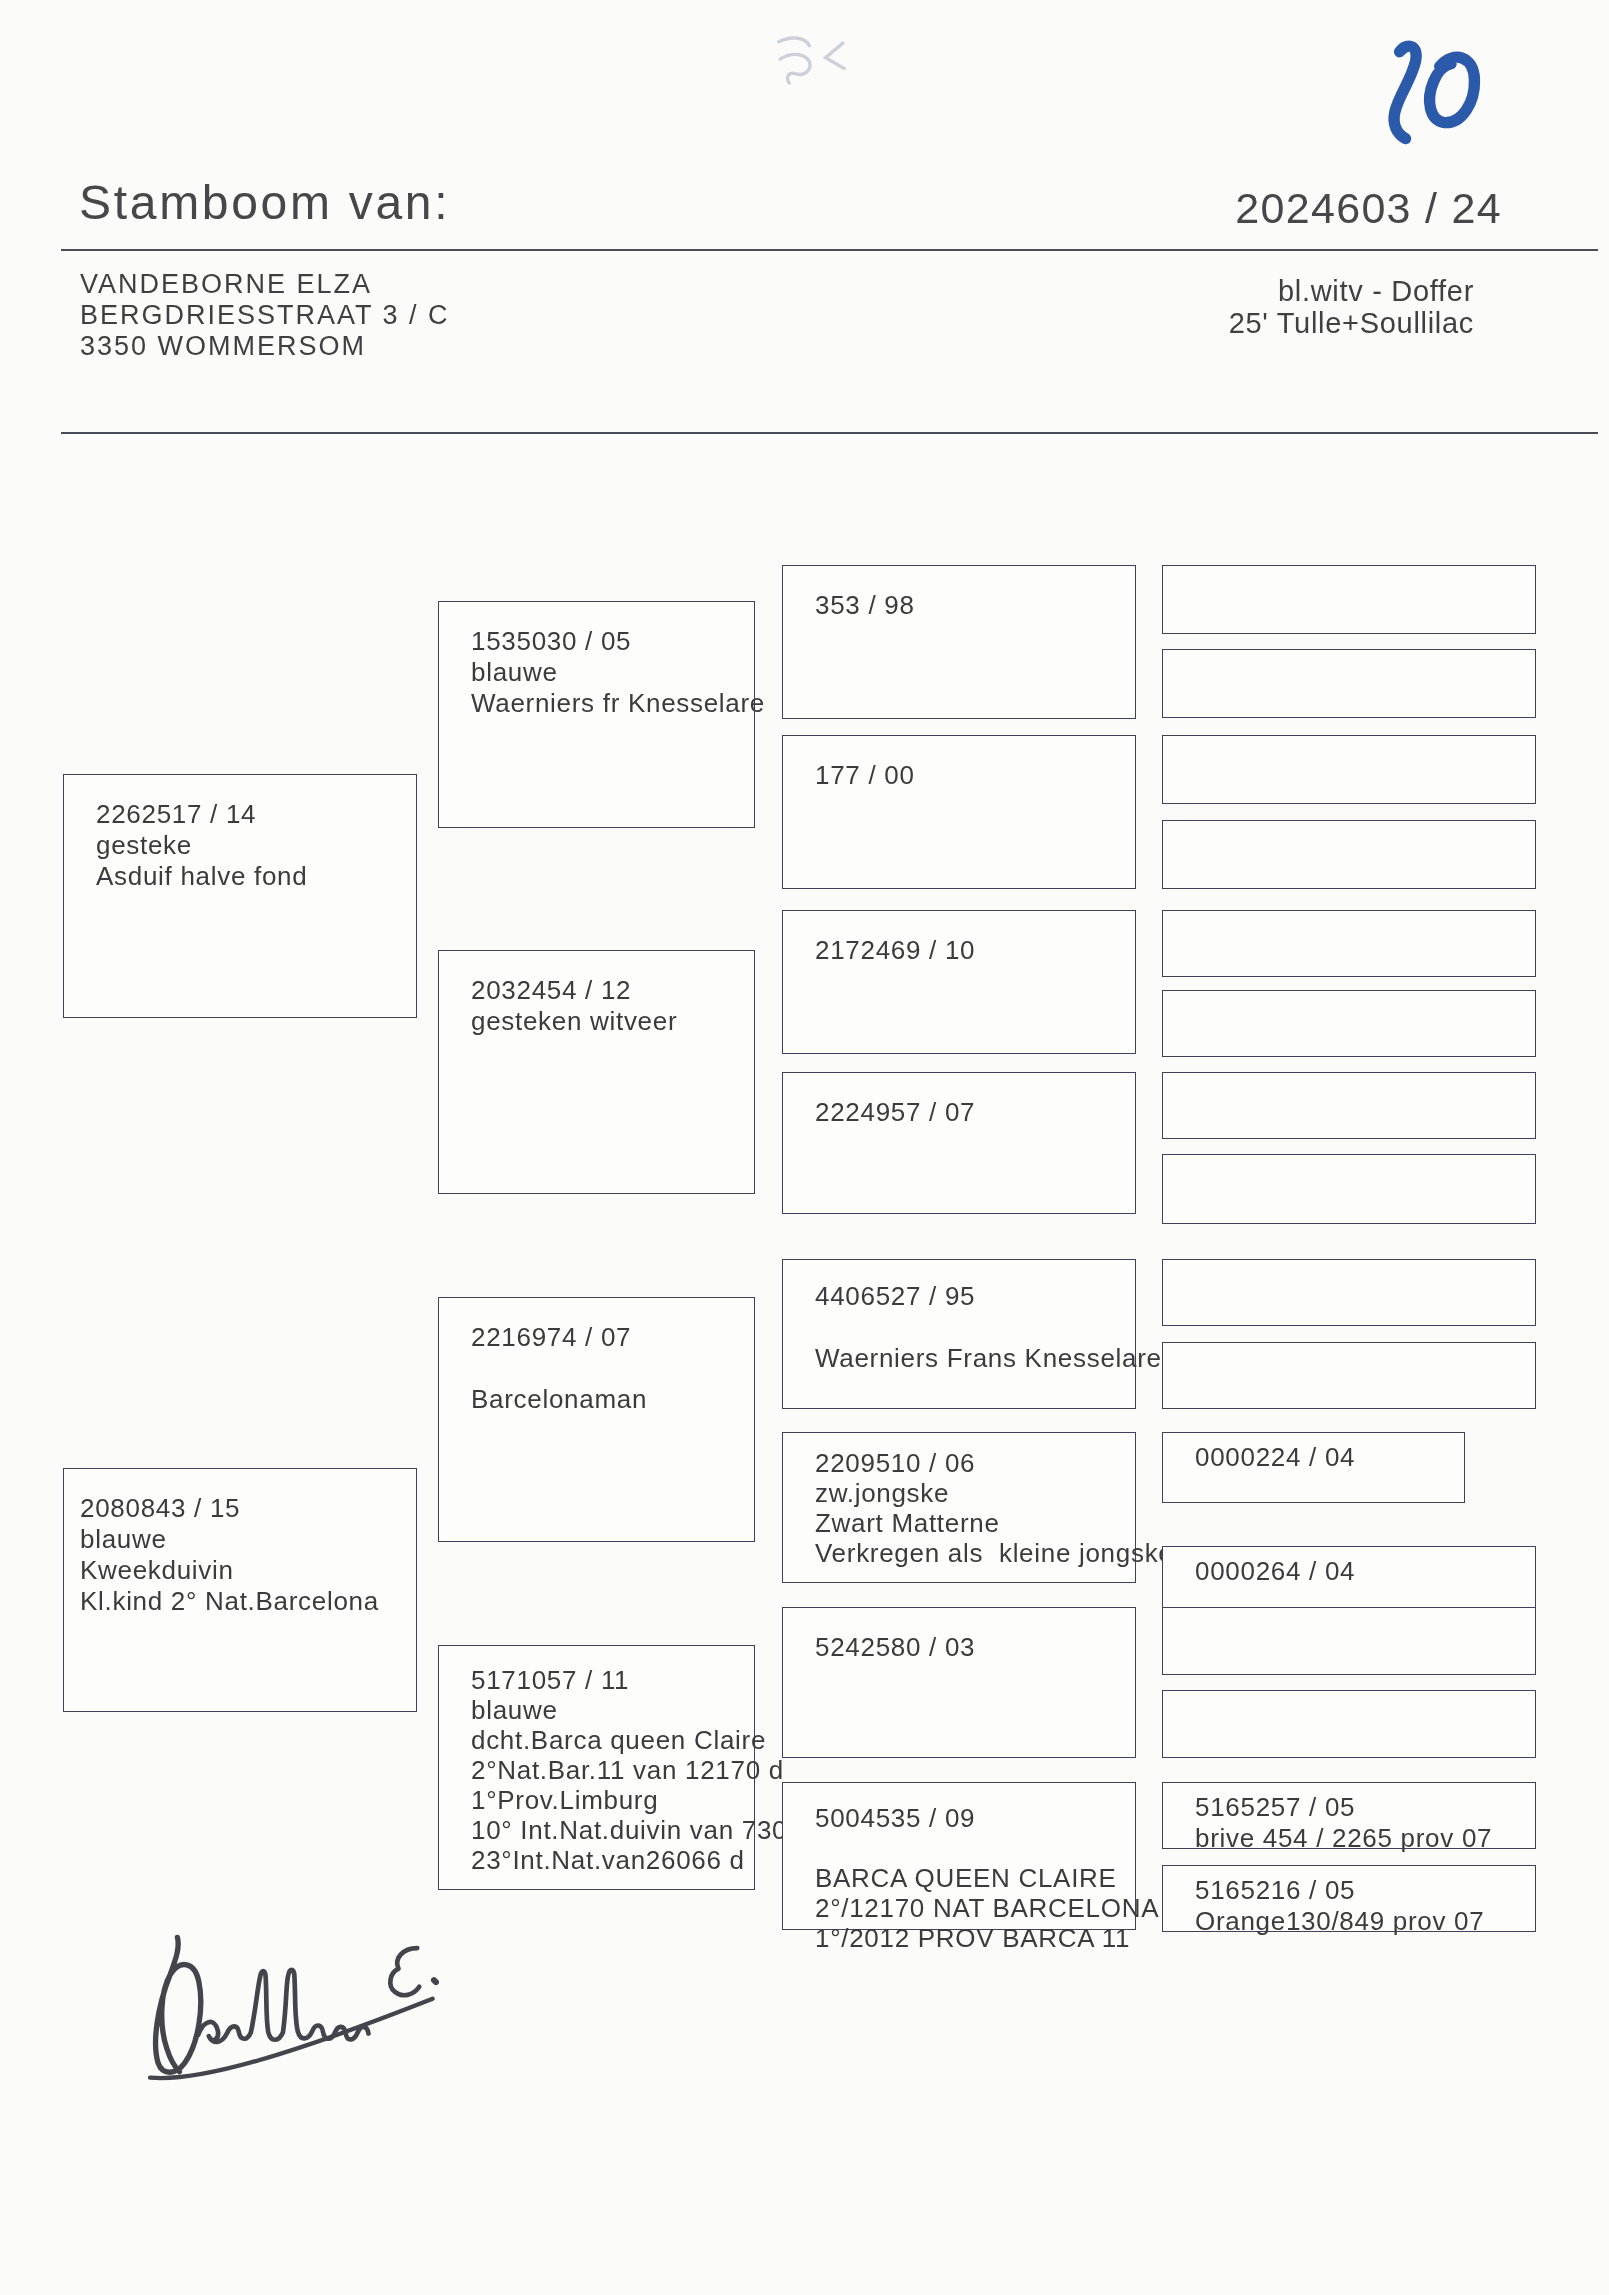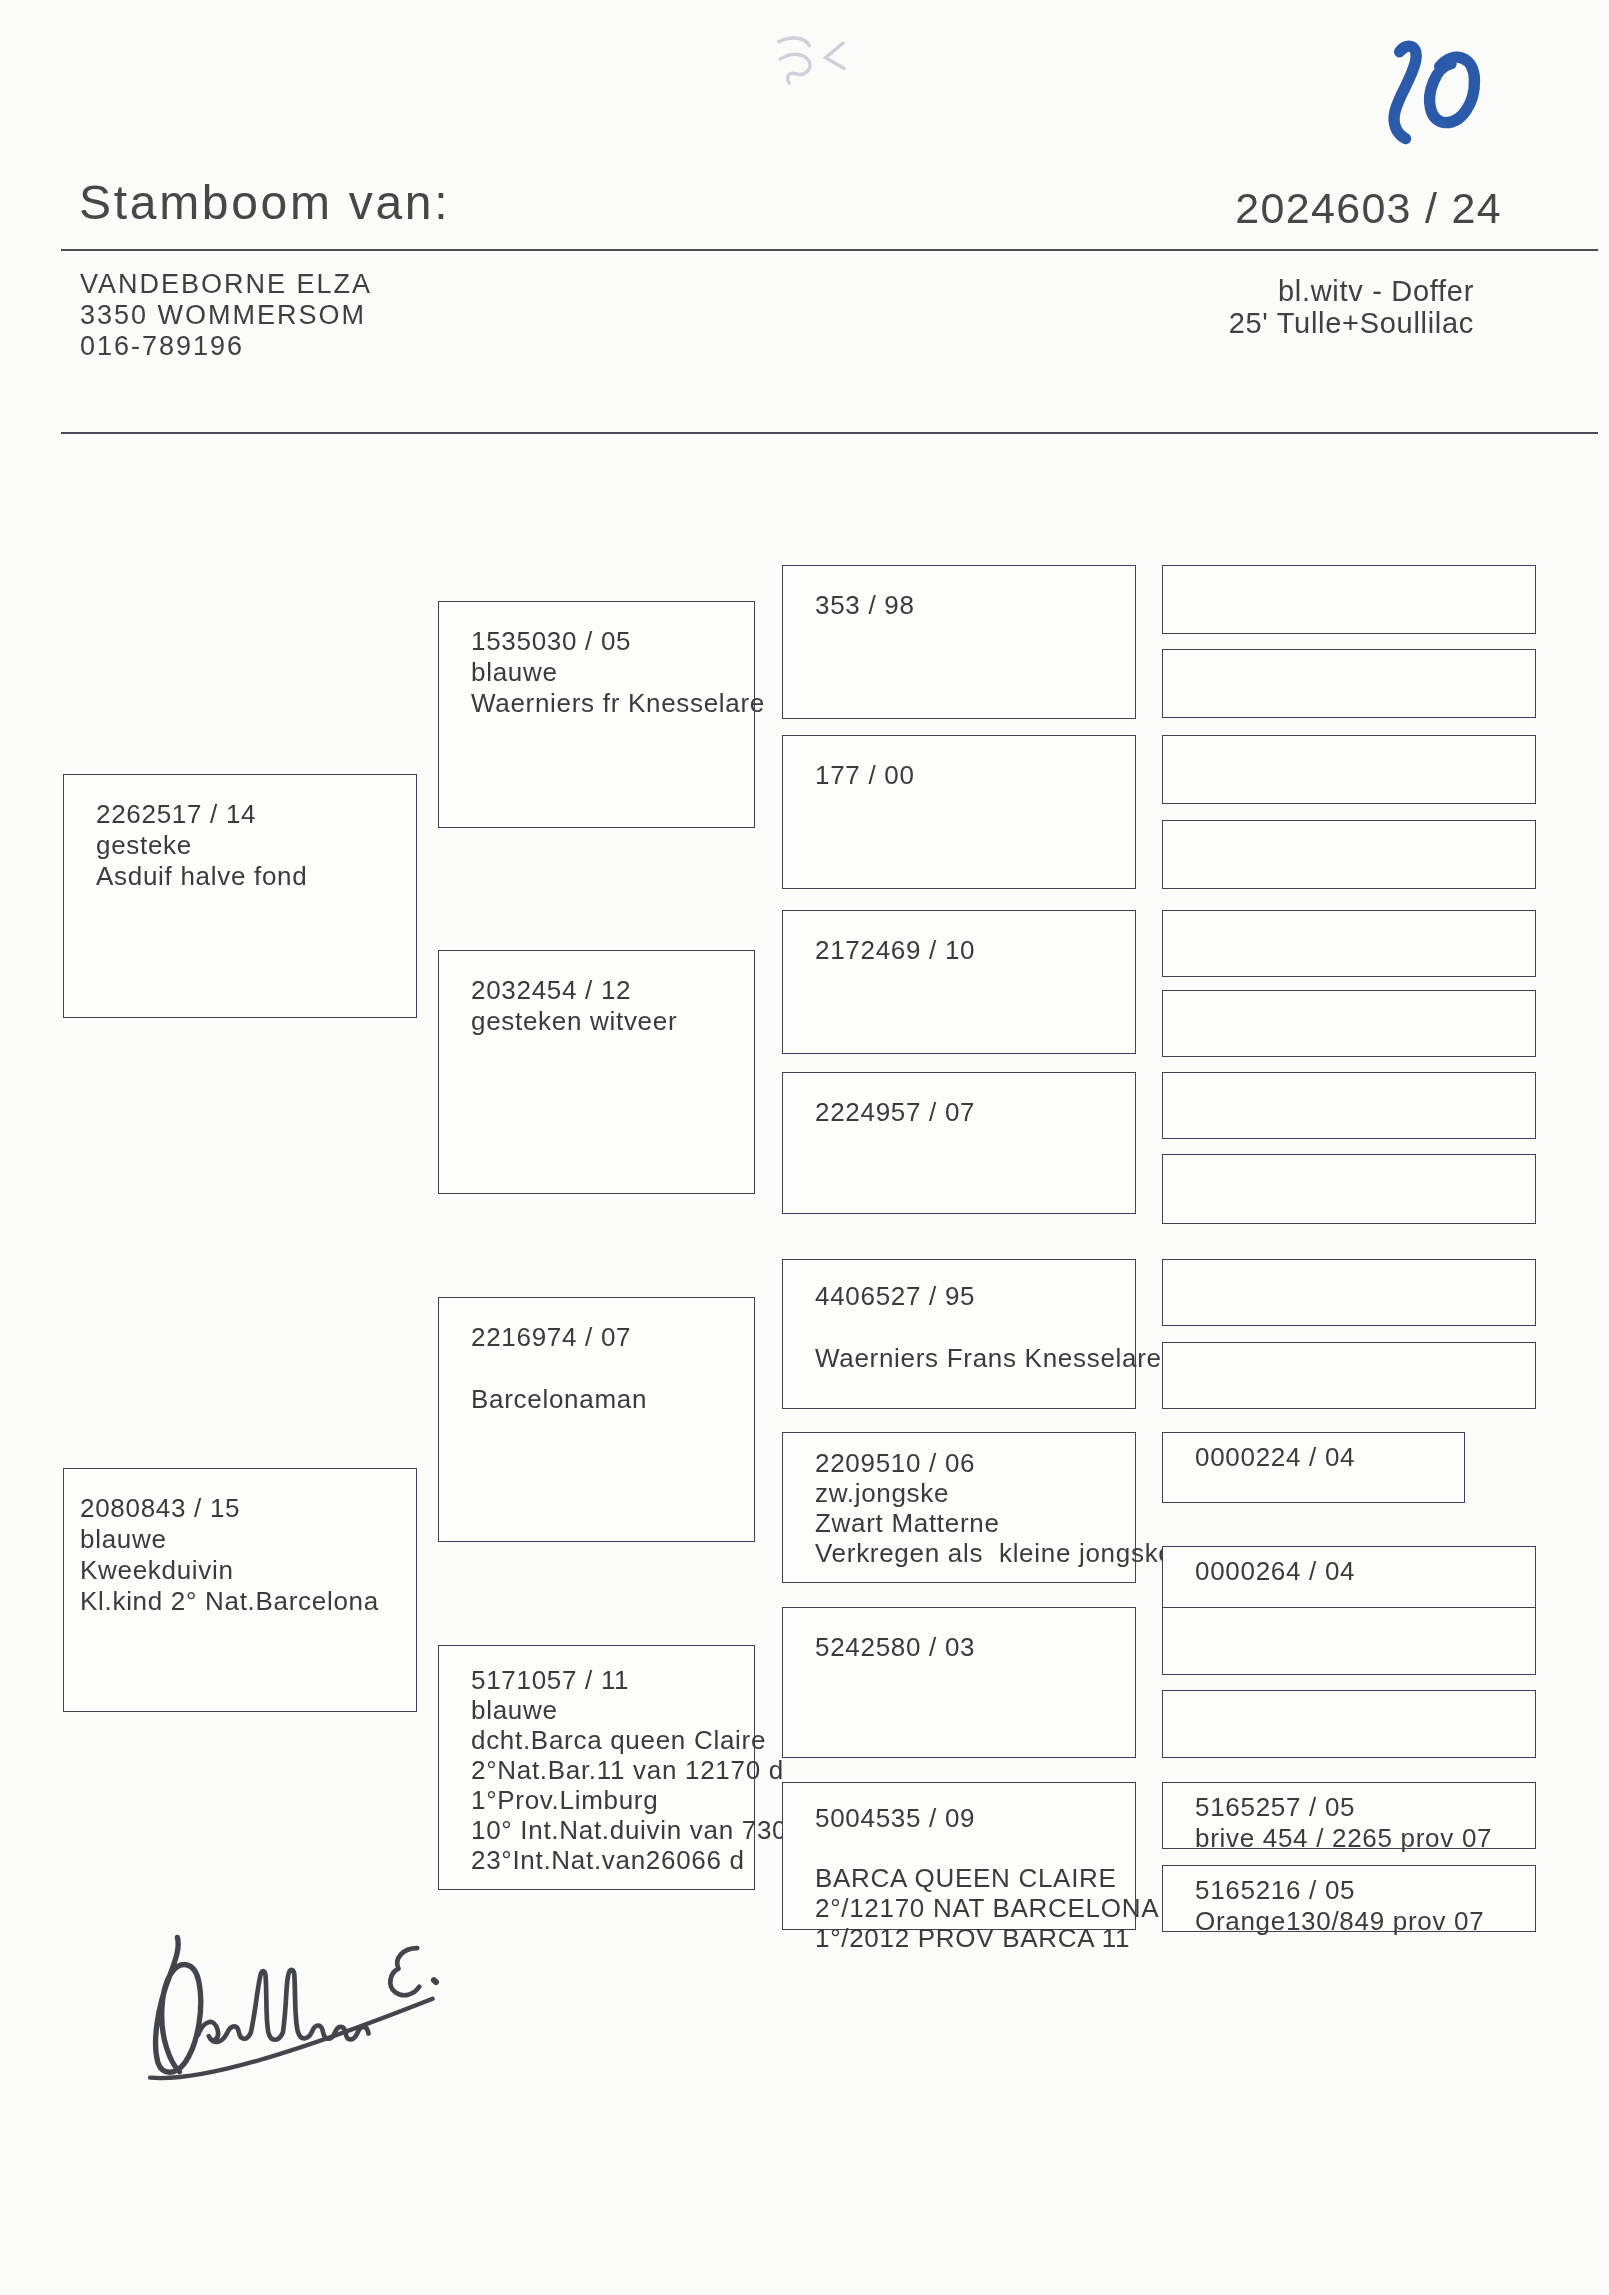--- a/index.html
+++ b/index.html
@@ -63,22 +63,22 @@
 </svg>
 
 <div class="abs title" style="left:79px;top:175px;">Stamboom van:</div>
 
 <div class="abs ring" style="right:107px;top:184px;">2024603 / 24</div>
 
 <div class="rule" style="left:61px;top:249px;width:1537px;"></div>
 
 <div class="abs owner" style="left:80px;top:269px;">
   <div>VANDEBORNE ELZA</div>
+  <div>BERGDRIESSTRAAT 3 / C</div>
   <div>3350 WOMMERSOM</div>
-  <div>016-789196</div>
 </div>
 
 <div class="abs birdinfo" style="right:135px;top:275px;">
   <div>bl.witv - Doffer</div>
   <div>25' Tulle+Soullilac</div>
 </div>
 
 <div class="rule" style="left:61px;top:432px;width:1537px;"></div>
 
 <div>

